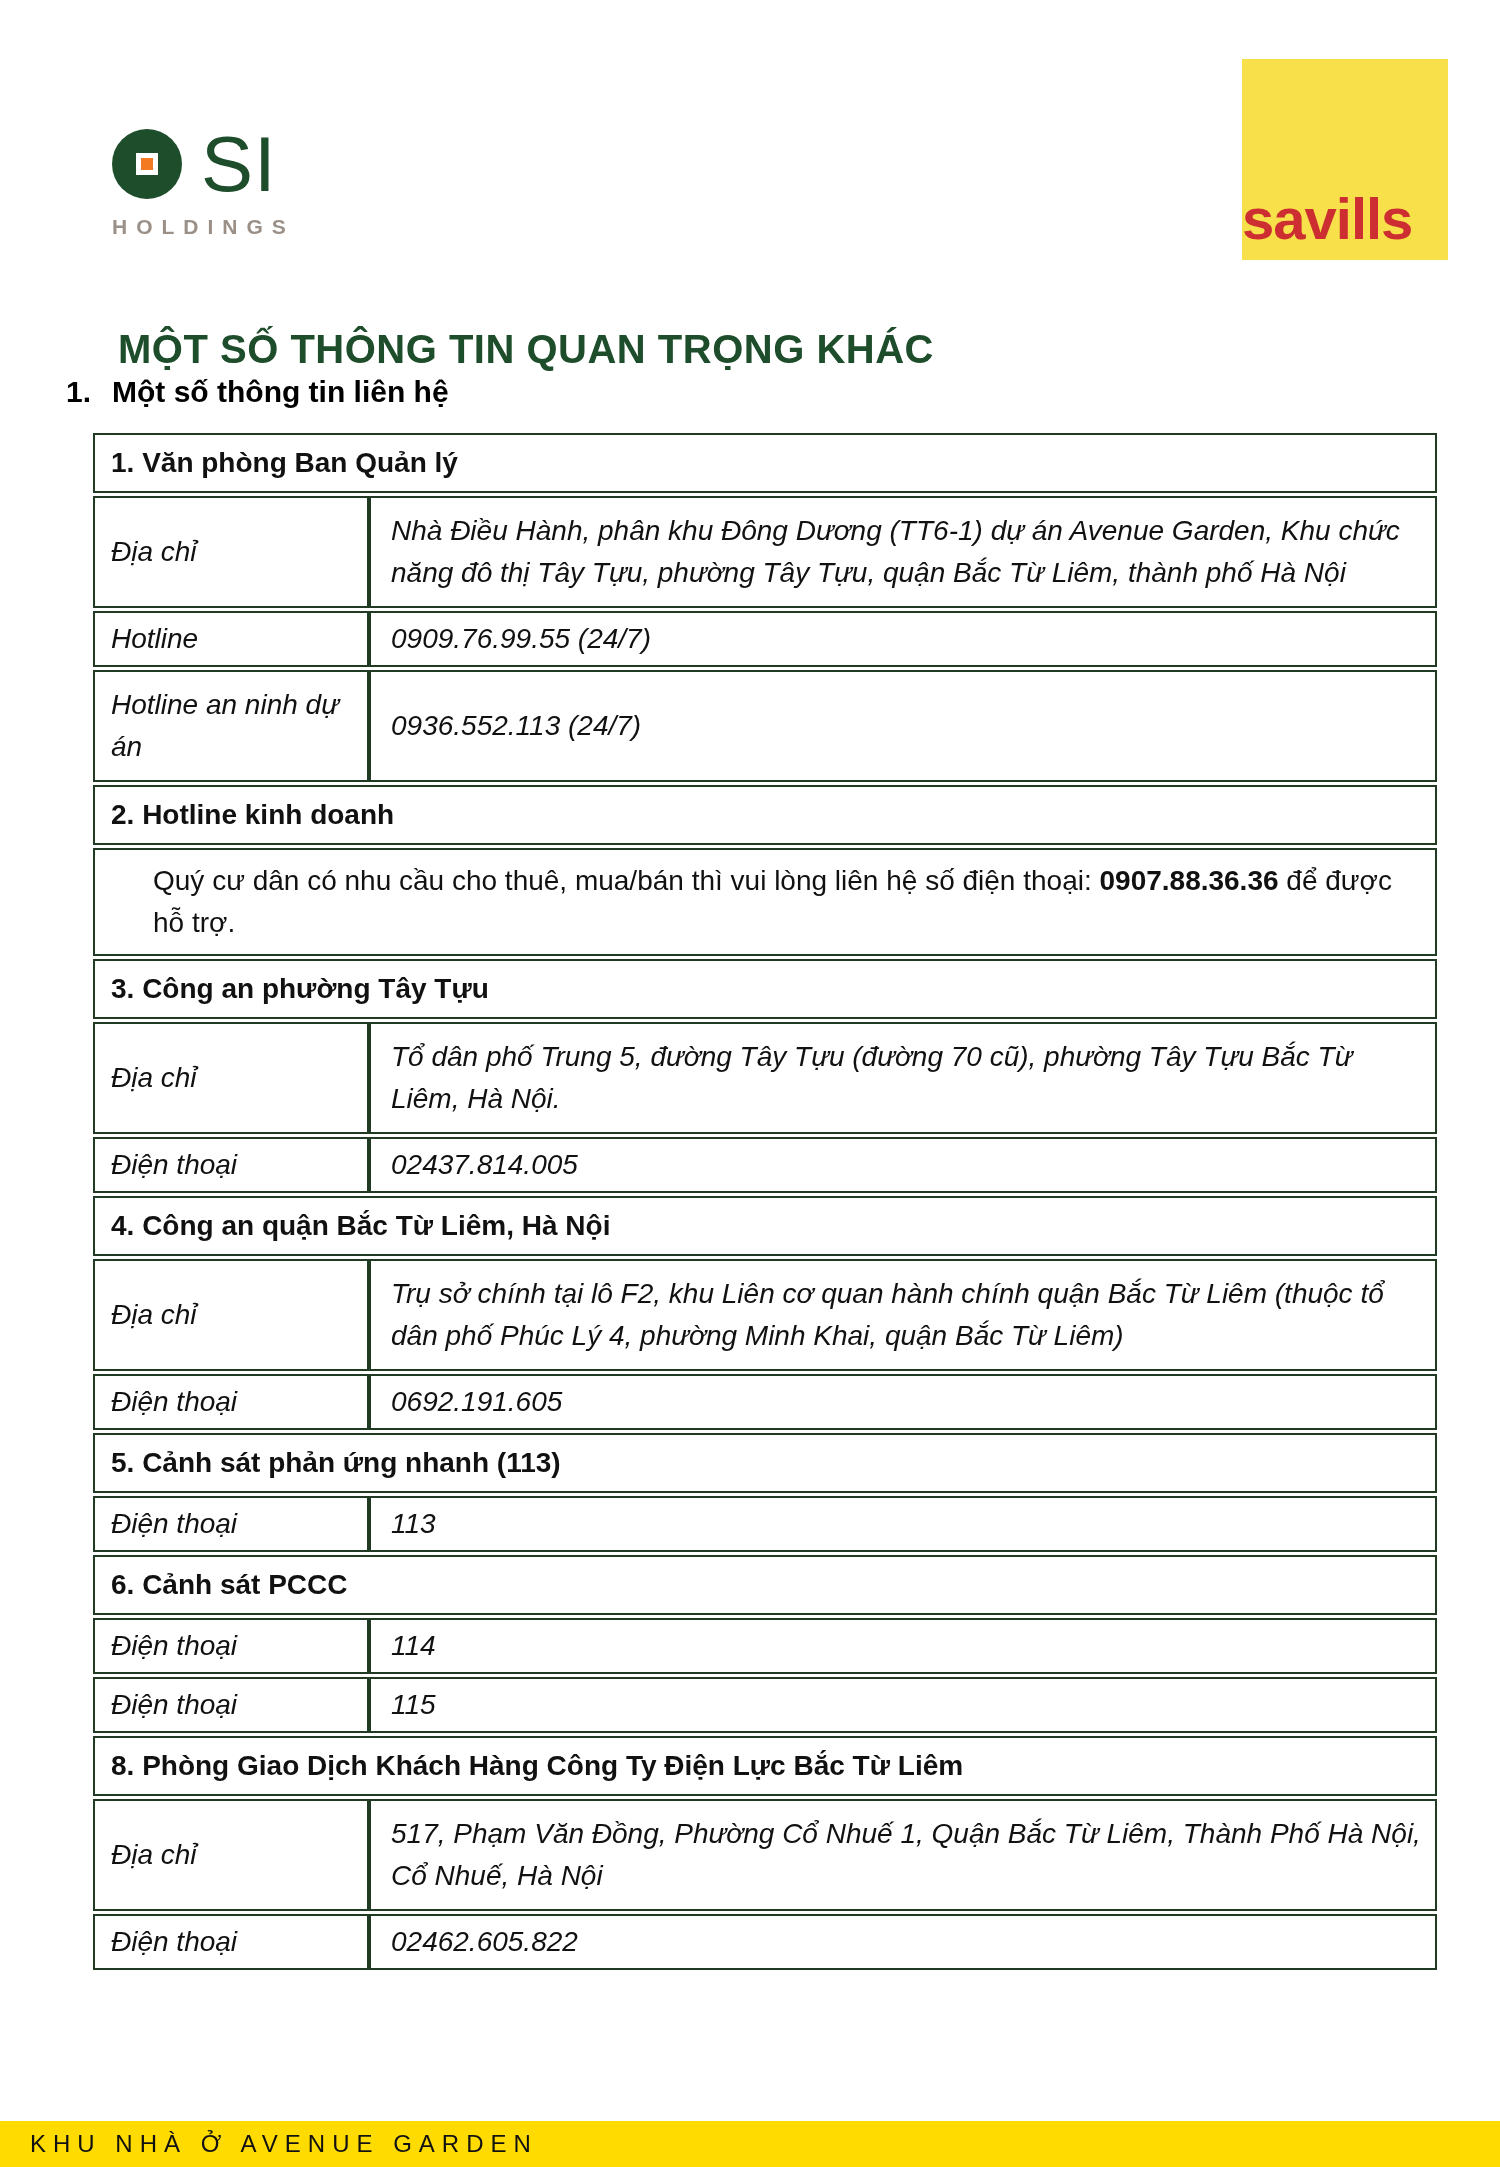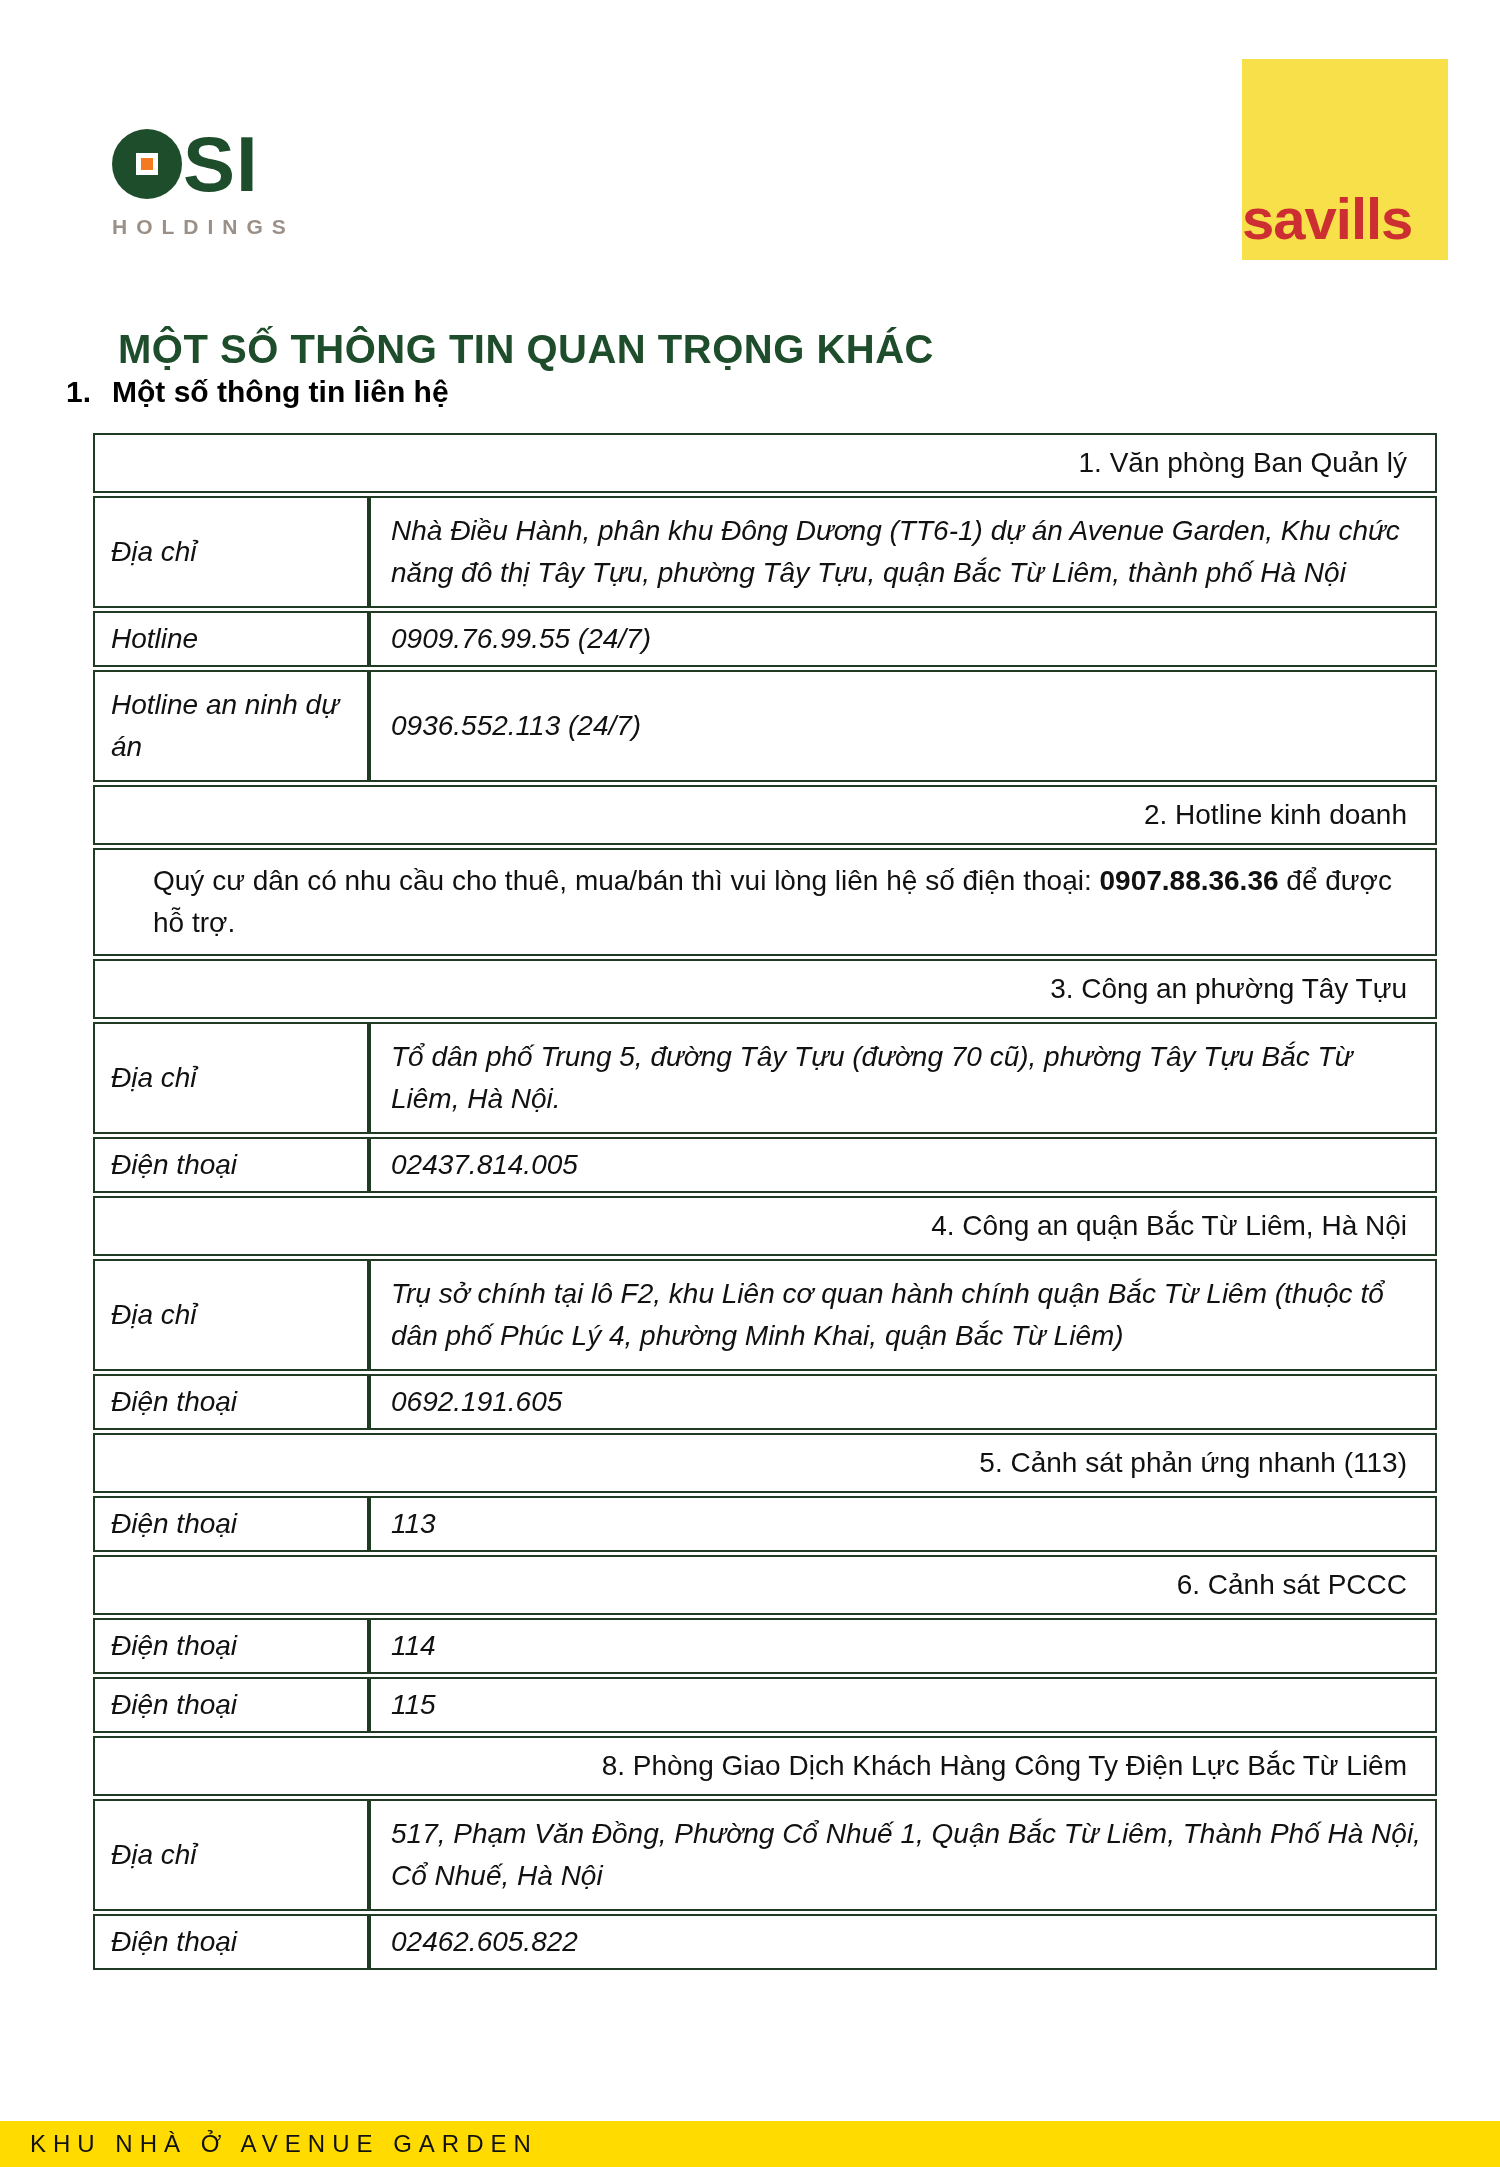--- a/index.html
+++ b/index.html
@@ -25,22 +25,22 @@
     position:absolute;top:0;left:0;width:1500px;height:270px;
   }
   .osi-logo{position:absolute;left:112px;top:128px;}
   .osi-top{display:flex;align-items:center;height:72px;}
   .osi-circle{
     width:70px;height:70px;border-radius:50%;background:var(--brand-green);
     display:flex;align-items:center;justify-content:center;flex:0 0 auto;
   }
   .osi-square{width:22px;height:22px;background:var(--osi-orange);border:5px solid #ffffff;}
   .osi-si{
-    font-size:78px;font-weight:bold;color:var(--brand-green);
-    line-height:70px;letter-spacing:1px;margin-left:1px;
+    font-size:78px;font-weight:normal;color:var(--brand-green);
+    line-height:70px;letter-spacing:1px;margin-left:19px;
   }
   .osi-holdings{
     margin-top:15px;font-size:21px;letter-spacing:9px;color:var(--holdings-taupe);
     font-weight:bold;white-space:nowrap;
   }
   .savills-logo{
     position:absolute;left:1242px;top:59px;width:206px;height:201px;
     background:var(--savills-yellow);
     display:flex;align-items:flex-end;justify-content:flex-start;
   }
@@ -68,23 +68,22 @@
     border-collapse:separate;border-spacing:0 3px;
   }
   .contact-table td{
     border:2px solid var(--table-border-green);
     background:#ffffff;
     font-size:28px;line-height:1.5;
     padding:5px 14px;
     vertical-align:middle;
   }
   td.cell-header{
-    font-weight:normal;
-    padding:7px 28px 7px 16px;
-    text-align:right;
+    font-weight:bold;
+    padding:7px 10px 7px 16px;
   }
   td.cell-label{
     width:276px;
     font-style:italic;
     padding-left:16px;
   }
   td.cell-value{
     font-style:italic;
     padding-left:20px;
   }

